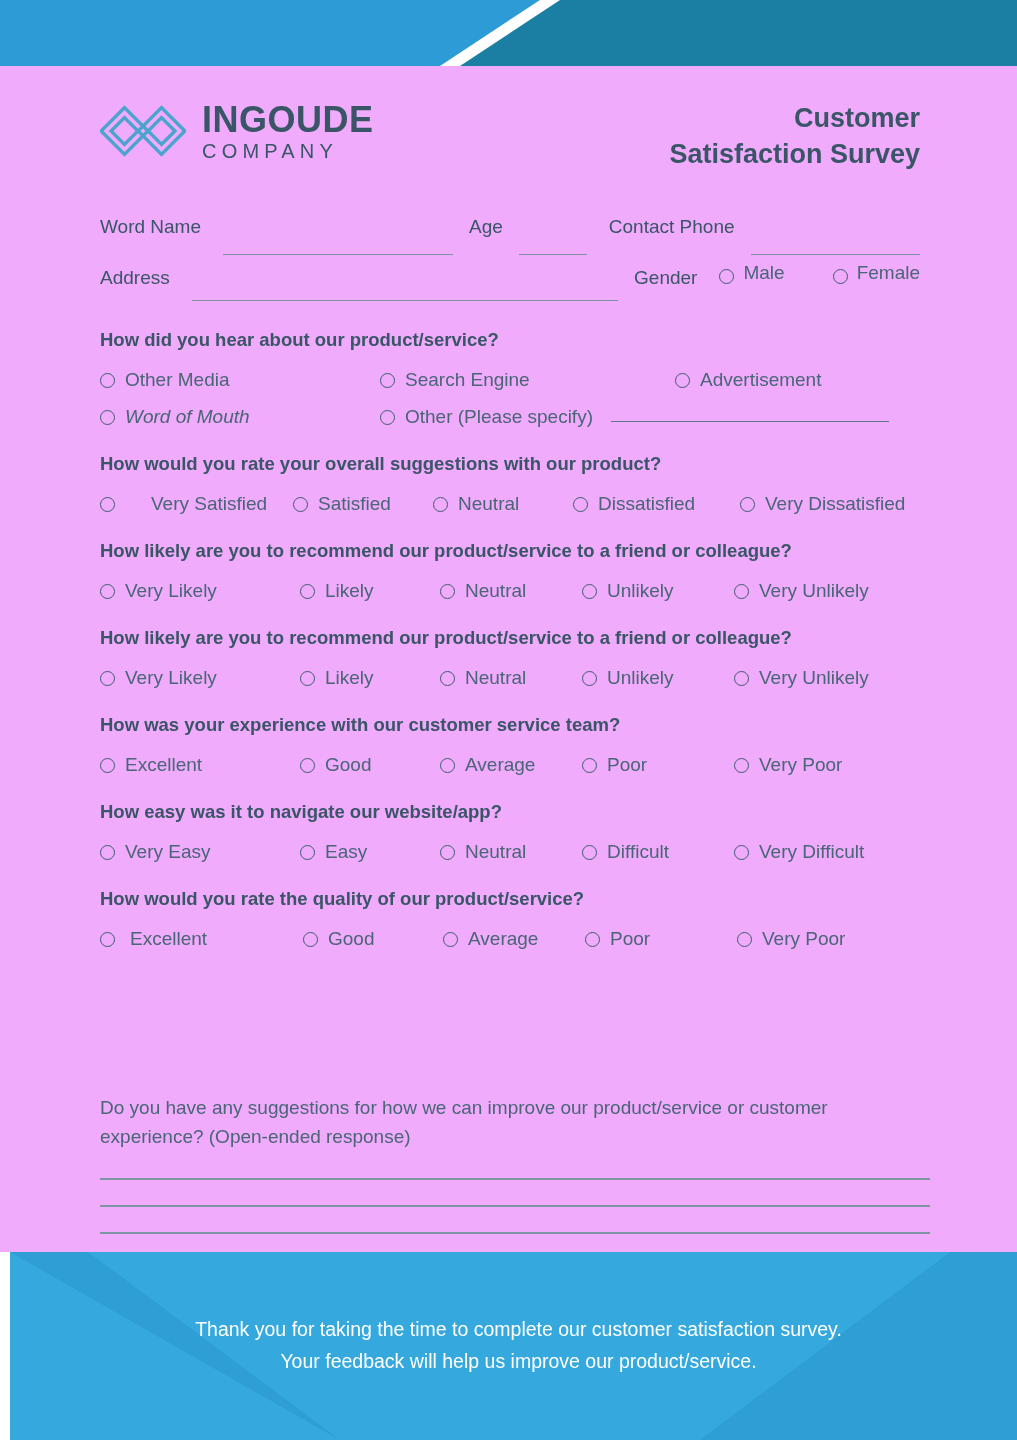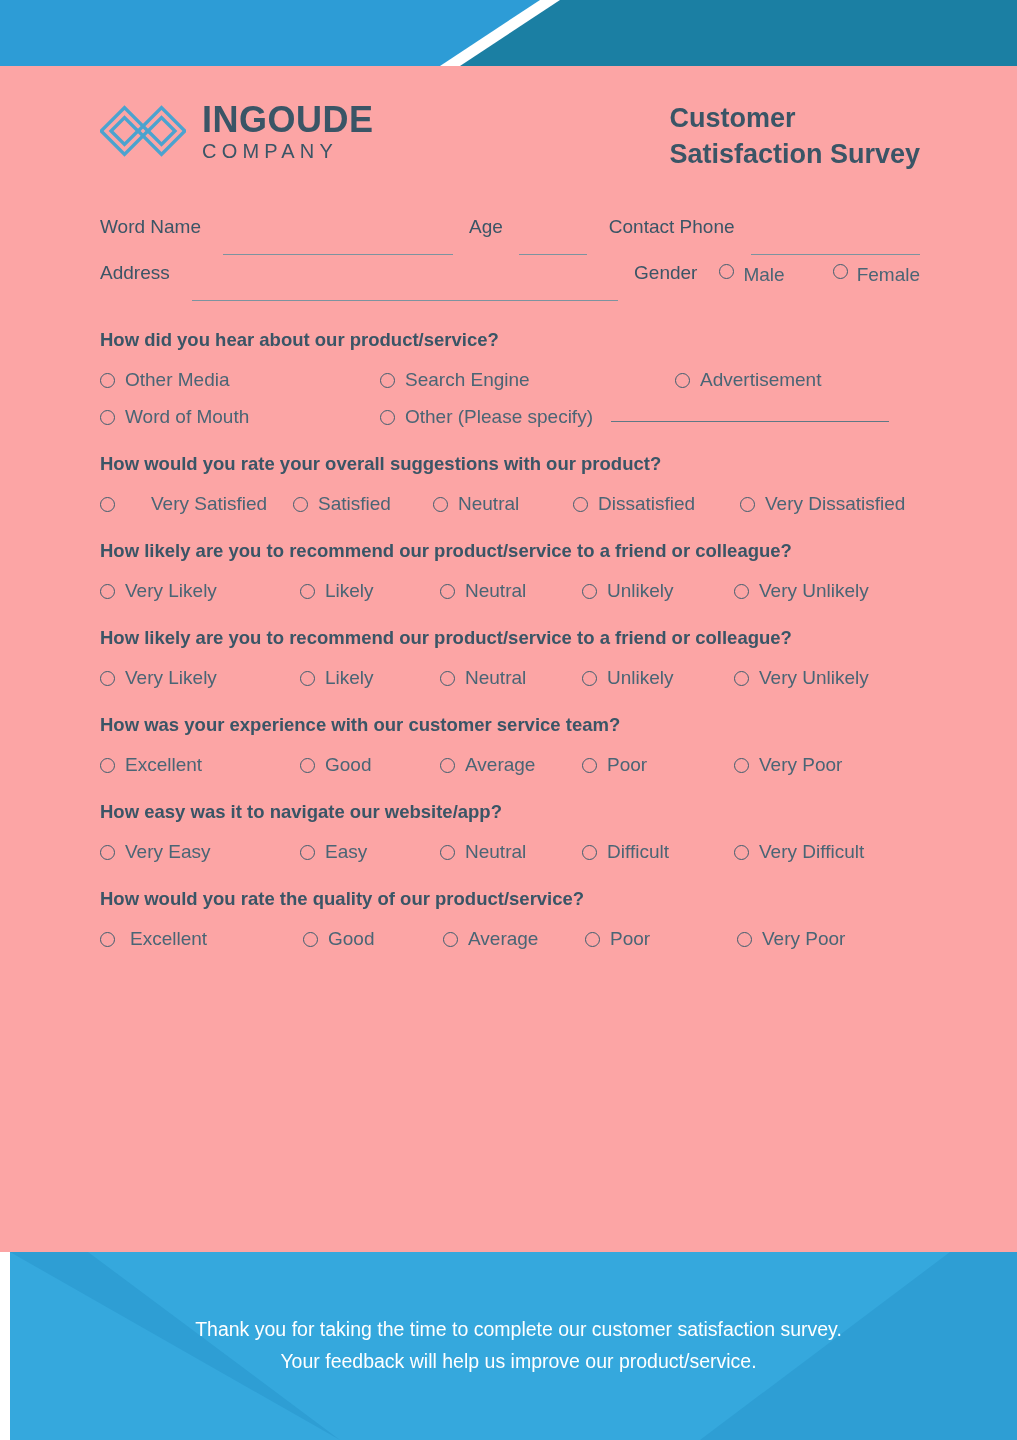--- a/index.html
+++ b/index.html
@@ -36,21 +36,21 @@
     background: #1b7fa3;
     clip-path: polygon(560px 0, 1017px 0, 1017px 66px, 460px 66px);
   }
 
   
   .page {
     position: absolute;
     top: 66px; left: 0;
     width: 1017px;
     height: 1186px;
-    background: #fca5a5;
+    background: #f0abfc;
   }
 
   
   .brand-row {
     position: absolute;
     top: 28px;
     left: 100px;
     right: 97px;
     height: 92px;
   }
@@ -73,21 +73,21 @@
   .logo-sub {
     font-size: 20px;
     font-weight: normal;
     color: #3a5566;
     letter-spacing: 5.2px;
     line-height: 1.25;
   }
   .doc-title {
     position: absolute;
     top: 6px; right: 0;
-    text-align: left;
+    text-align: right;
     font-size: 27px;
     font-weight: bold;
     color: #3a5566;
     line-height: 1.35;
   }
 
   
   .field-rows {
     position: absolute;
     top: 150px;
@@ -116,21 +116,21 @@
   
   .radio {
     display: inline-block;
     width: 15px; height: 15px;
     border: 1.7px solid #3f5d6e;
     border-radius: 50%;
     flex: none;
   }
   .radio-pair {
     display: inline-flex;
-    align-items: flex-start;
+    align-items: flex-end;
     gap: 9px;
   }
   .radio-lbl {
     font-size: 19px;
     color: #4a6575;
     white-space: nowrap;
   }
 
   
   .questions {
@@ -299,21 +299,21 @@
           <span class="radio"></span>
           <span class="opt-lbl">Search Engine</span>
         </span>
         <span class="opt">
           <span class="radio"></span>
           <span class="opt-lbl">Advertisement</span>
         </span>
       </div>
 
       <div class="opt-row">
-        <span class="opt" style="width:280px;">
+        <span class="opt" style="width:280px;font-style:italic;">
           <span class="radio"></span>
           <span class="opt-lbl">Word of Mouth</span>
         </span>
         <span class="opt">
           <span class="radio"></span>
           <span class="opt-lbl">Other (Please specify)</span>
         </span>
         <span class="opt-inline-rule"></span>
       </div>
     </div>
@@ -468,20 +468,26 @@
           <span class="opt-lbl">Poor</span>
         </span>
         <span class="opt">
           <span class="radio"></span>
           <span class="opt-lbl">Very Poor</span>
         </span>
       </div>
     </div>
   </div>
 
+  <div class="open-block">
+    <div class="open-text">Do you have any suggestions for how we can improve our product/service or customer experience? (Open-ended response)</div>
+    <div class="answer-line"></div>
+    <div class="answer-line"></div>
+    <div class="answer-line"></div>
+  </div>
 
 </div>
 
 <div class="footer">
   <div class="footer-wedge"></div>
   <div class="footer-text">
     <div>Thank you for taking the time to complete our customer satisfaction survey.</div>
     <div>Your feedback will help us improve our product/service.</div>
   </div>
 </div>

